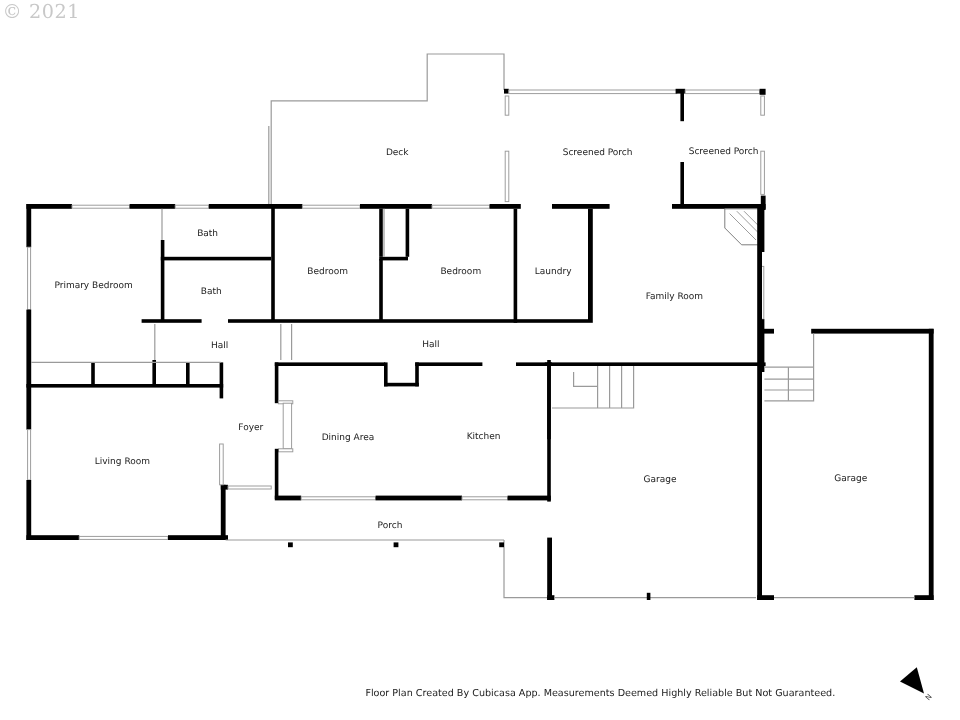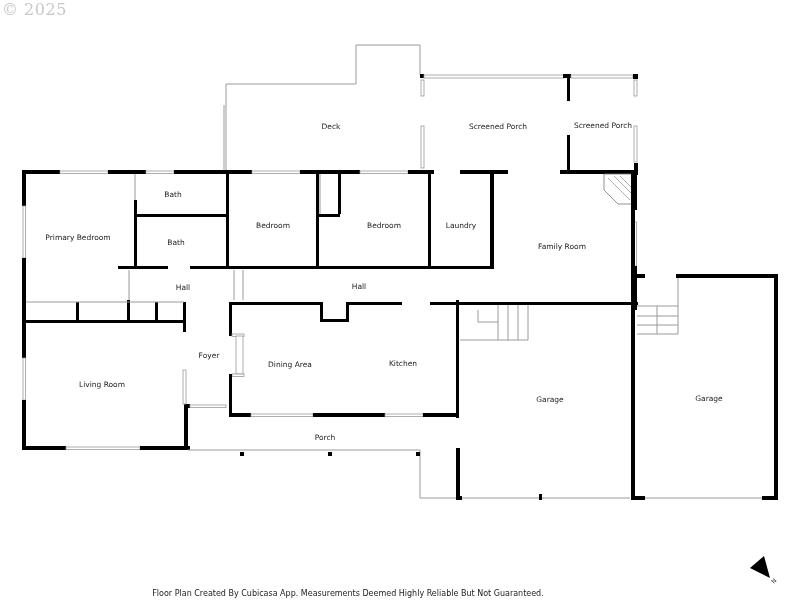--- a/index.html
+++ b/index.html
@@ -1,28 +1,28 @@
 <!DOCTYPE html>
 <html><head>
   <meta charset="utf-8">
   <style>
     html, body { margin:0; padding:0; background:#ffffff; }
     body { width:800px; height:600px; position:relative; overflow:hidden; font-family:"DejaVu Sans", sans-serif; }
     #plan { position:absolute; left:0; top:0; width:800px; height:600px; }
     .copyright { position:absolute; left:2px; top:0px; font-family:"DejaVu Serif", serif; font-size:16px; color:#c8c8c8; letter-spacing:0.5px; }
-    .footer { position:absolute; left:0; top:589px; width:696px; text-align:center; font-size:8px; color:#222; }
+    .footer { position:absolute; left:0; top:573px; width:696px; text-align:right; font-size:8px; color:#222; }
     .label { font-family:"DejaVu Sans", sans-serif; font-size:7.5px; fill:#222; text-anchor:middle; dominant-baseline:middle; }
     .wall { fill:#000; }
     .thin { stroke:#9a9a9a; stroke-width:1; fill:none; }
     .win { fill:#fff; stroke:#9a9a9a; stroke-width:0.8; }
   </style>
 </head>
 <body>
 
-<div class="copyright">© 2025</div>
+<div class="copyright">© 2021</div>
 
 <svg id="plan" viewBox="0 0 800 600" xmlns="http://www.w3.org/2000/svg">
 
   <g>
     <polyline class="thin" points="226,172 226,84 356,84 356,45 420,45 420,75"></polyline>
     <line class="thin" x1="224" y1="105" x2="224" y2="172"></line>
   </g>
 
   <g>
     <rect class="wall" x="420" y="74" width="4" height="4"></rect>

